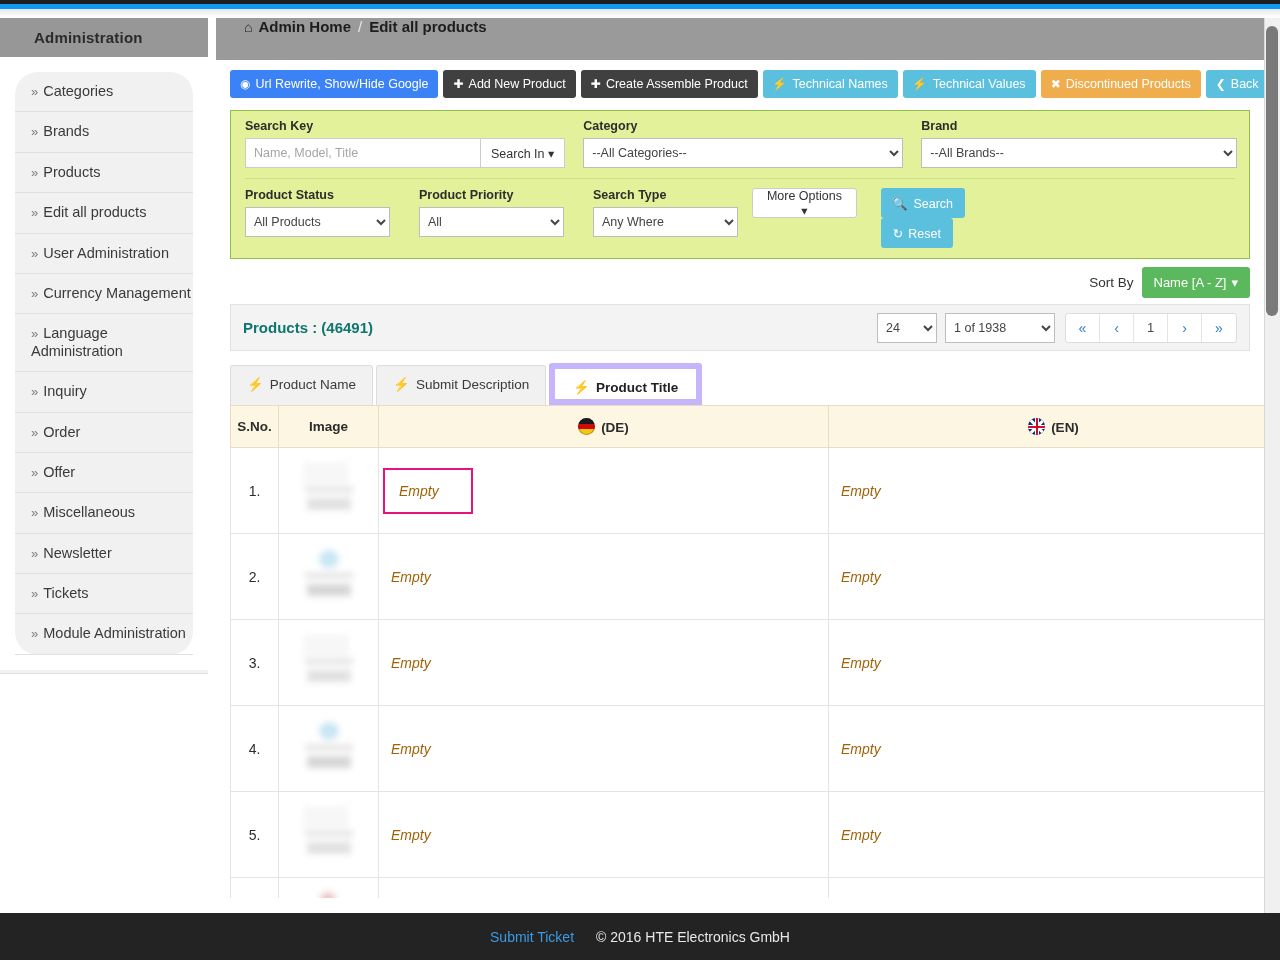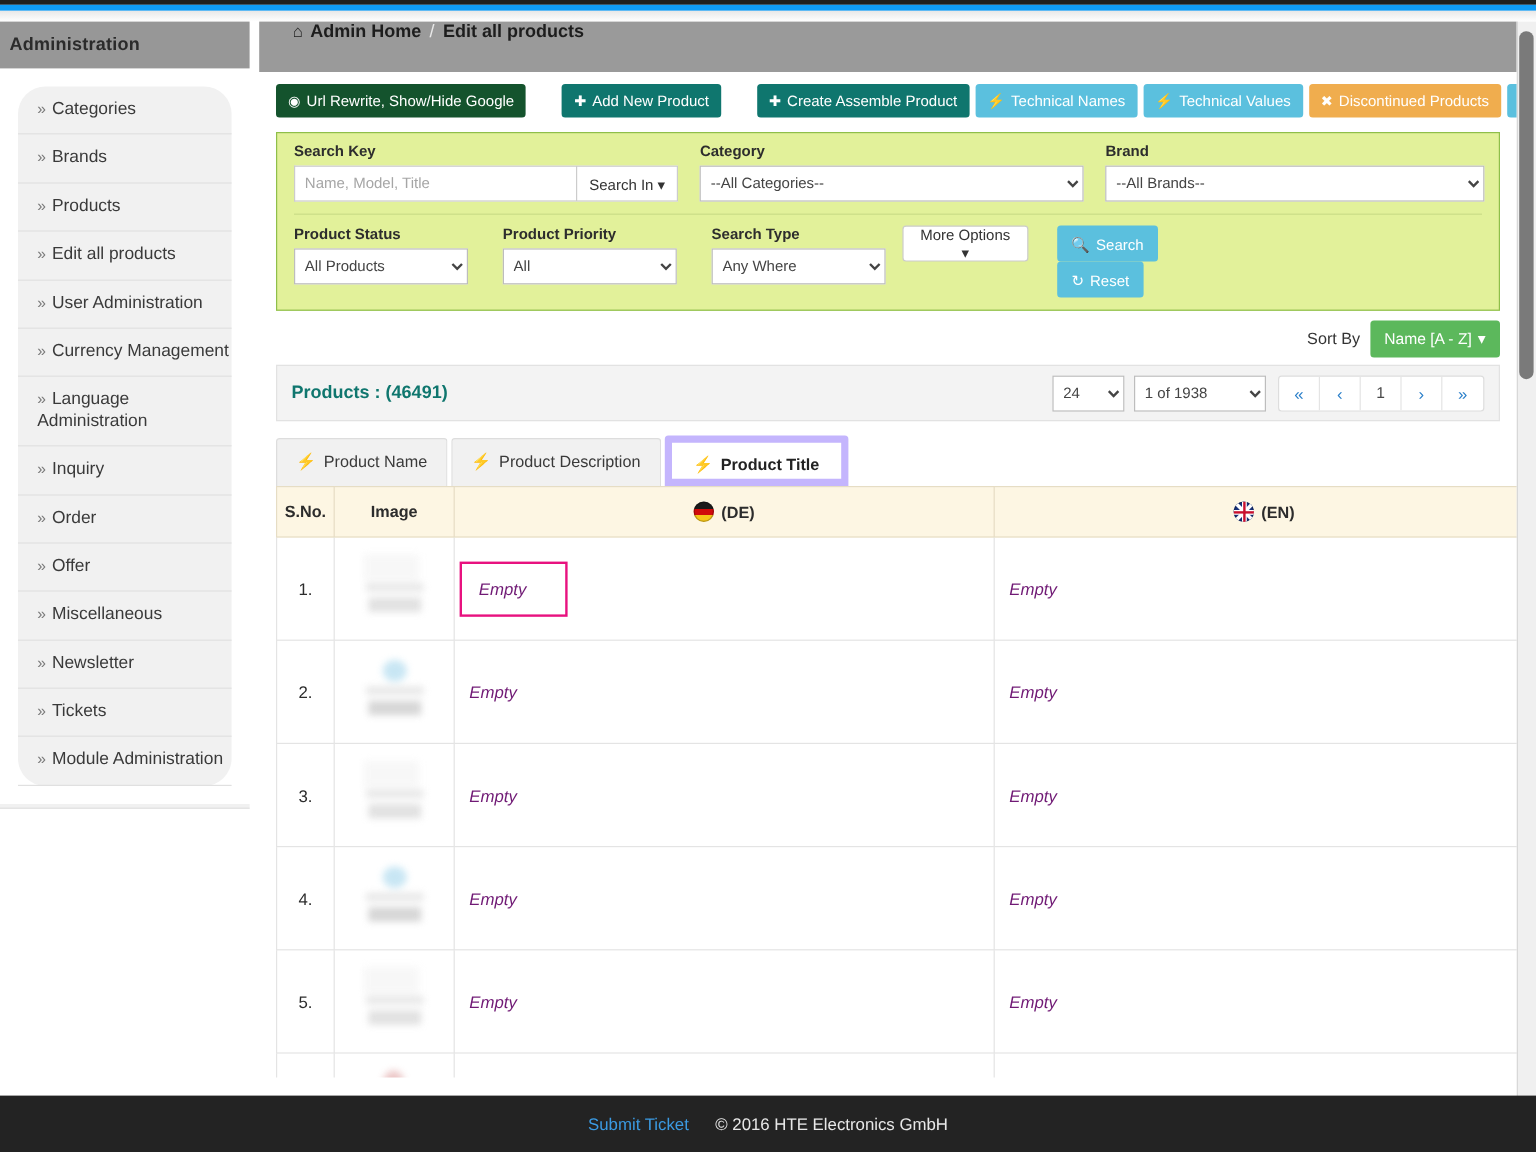--- a/index.html
+++ b/index.html
@@ -18,21 +18,21 @@
   .topbar-fade { position:absolute; top:9px; left:0; width:1280px; height:9px;
                  background:linear-gradient(#e8e8e8,#ffffff); }
 
   
   .layout { position:absolute; top:18px; left:0; width:1280px; height:898px; }
 
   
   .sidebar { position:absolute; left:0; top:0; width:208px; }
   .sidebar-title {
     background:#979797; color:#2b2b2b; font-weight:bold; font-size:15px;
-    padding:11px 0 11px 8px; letter-spacing:.2px;
+    padding:11px 0 11px 34px; letter-spacing:.2px;
   }
   .sidebar-list { list-style:none; margin:15px; padding:0; background:#f1f1f1;border-radius:23px; }
   .sidebar-list li {
     font-size:14.5px; color:#3a3a3a; padding:11px 0 11px 16px;
     border-bottom:1px solid #e0e0e0; cursor:pointer; line-height:1.2;
   }
   .sidebar-list li .chev { color:#7a7a7a; margin-right:5px; font-size:13px; }
   .sidebar-bottom { background:#f1f1f1; height:4px; border-bottom:1px solid #e0e0e0; }
 
   
@@ -45,22 +45,22 @@
   .breadcrumb .home-ico { margin-right:6px; font-size:14px; }
   .breadcrumb .sep { color:#e9e9e9; font-weight:normal; margin:0 7px; }
 
   .toolbar { background:#ffffff; padding:10px 14px 12px 14px; white-space:nowrap; }
   .btn {
     display:inline-block; border:none; border-radius:3px; color:#fff;
     font-size:12.5px; padding:7px 10px; margin-right:5px; cursor:pointer;
     font-family:"Liberation Sans", sans-serif; vertical-align:top;
   }
   .btn .gl { margin-right:5px; font-size:12px; }
-  .btn-blue   { background:#14532d; }
-  .btn-green  { background:#0f766e;margin-left:25px; }
+  .btn-blue   { background:#3b82f6; }
+  .btn-green  { background:#404040; }
   .btn-info   { background:#5bc0de; }
   .btn-orange { background:#f0ad4e; }
 
   
   .searchpanel {
     margin:0 14px; background:#e2f19a; border:1px solid #8fbf4a;
     padding:8px 14px 10px 14px;
   }
   .srow { display:flex; align-items:flex-start; }
   .srow.top { border-bottom:1px solid #cadd88; padding-bottom:10px; }
@@ -158,21 +158,21 @@
   table.ptable td {
     border:1px solid #e4e4e4; font-size:14px; color:#2c2c2c;
     padding:10px 12px; height:77px; vertical-align:middle; background:#fff;
   }
   .col-sno   { width:48px;  text-align:center; }
   .col-img   { width:100px; text-align:center; }
   .col-de    { width:450px; }
   .col-en    { width:450px; }
   td.sno  { text-align:center; font-size:14px; color:#333; }
   td.img  { text-align:center; padding:4px; }
-  .empty  { font-style:italic; color:#701a75; }
+  .empty  { font-style:italic; color:#a16207; }
   .empty-box {
     display:inline-block; border:2px solid #e8117f; background:#fff;
     padding:13px 32px 13px 14px; margin:-8px 0 -8px -8px;
   }
 
   
   .thumb { width:64px; height:62px; display:inline-block; position:relative;
            filter: blur(3px); opacity:.85; }
   .thumb .sh1 { position:absolute; left:6px; top:4px; width:46px; height:22px;
                 background:#f0f0f0; }
@@ -331,21 +331,21 @@
             <span>‹</span>
             <span class="num">1</span>
             <span>›</span>
             <span>»</span>
           </div>
         </div>
       </div>
 
       <div class="tabs">
         <div class="tab"><span class="bolt">⚡</span><span>Product Name</span></div>
-        <div class="tab"><span class="bolt">⚡</span><span>Product Description</span></div>
+        <div class="tab"><span class="bolt">⚡</span><span>Submit Description</span></div>
         <div class="tab active"><span class="bolt">⚡</span><span>Product Title</span></div>
       </div>
 
       <div class="tablewrap">
         <table class="ptable">
           <colgroup>
             <col class="col-sno">
                 <col class="col-img">
                 <col class="col-de">
                 <col class="col-en">

